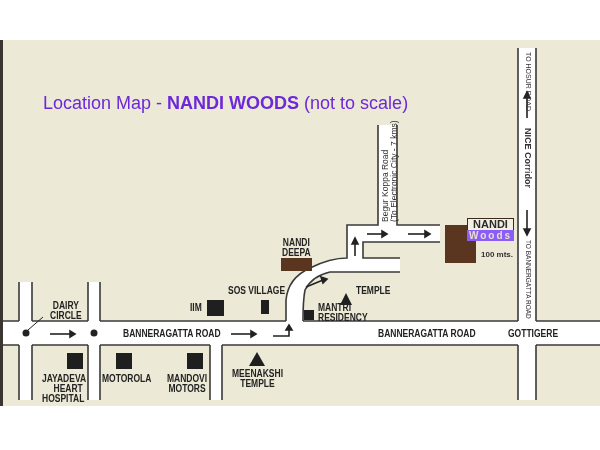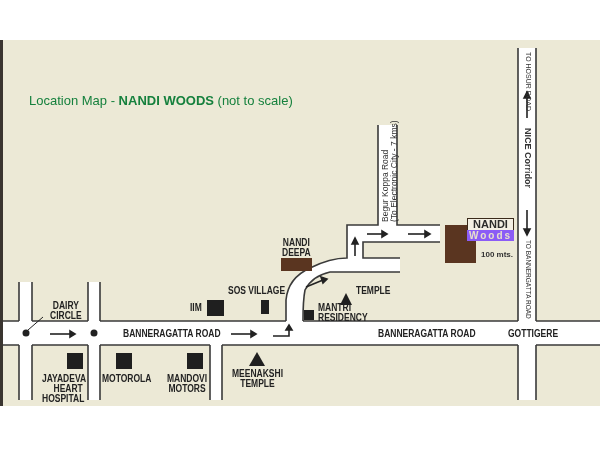--- a/index.html
+++ b/index.html
@@ -5,21 +5,21 @@
   html, body { margin:0; padding:0; }
   body { width:600px; height:450px; background:#ffffff; position:relative; overflow:hidden;
          font-family:"Liberation Sans", sans-serif; }
   #map { position:absolute; left:0; top:40px; width:600px; height:366px; background:#ece9d6; }
   #map-edge { position:absolute; left:0; top:40px; width:3px; height:366px; background:#3a3530; }
   svg#roads { position:absolute; left:0; top:0; width:600px; height:450px; }
   .lbl { position:absolute; font-family:"Liberation Sans", sans-serif; font-weight:bold; color:#222;
          line-height:10px; font-size:10px; letter-spacing:0; transform:scaleX(0.85); transform-origin:left top; white-space:nowrap; }
   .lbl.c { text-align:center; }
   .lbl.r { text-align:right; }
-  #title { position:absolute; left:29px; top:93px; font-size:13px; color:#15803d; white-space:nowrap; }
+  #title { position:absolute; left:43px; top:93px; font-size:18px; color:#6d28d9; white-space:nowrap; }
   #title b { font-weight:bold; }
   .rot { position:absolute; font-size:8.5px; color:#333; white-space:nowrap; transform-origin:left top; }
   .blk { position:absolute; background:#1f1f1f; }
   .brown { position:absolute; background:#5a3520; }
   #nw-label { position:absolute; left:467px; top:218px; width:47px; }
   #nw-top { border:1px solid #3a2a1a; border-bottom:none; background:#f3efe3; color:#2b2b2b; font-weight:bold; font-size:11px; text-align:center; line-height:11px; height:11px; }
   #nw-bot { background:#8b5cf6; color:#e8e0cc; font-weight:bold; font-size:10px; text-align:center; letter-spacing:2px; line-height:11px; height:11px; }
   #hundred { position:absolute; left:481px; top:250px; font-size:8px; color:#333; font-weight:bold; }
 </style>
 </head>

